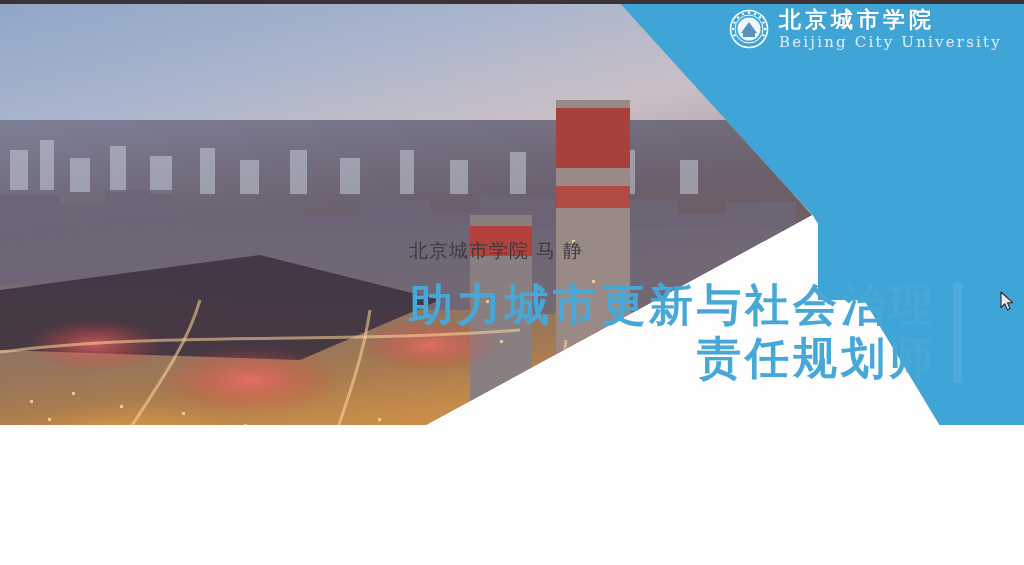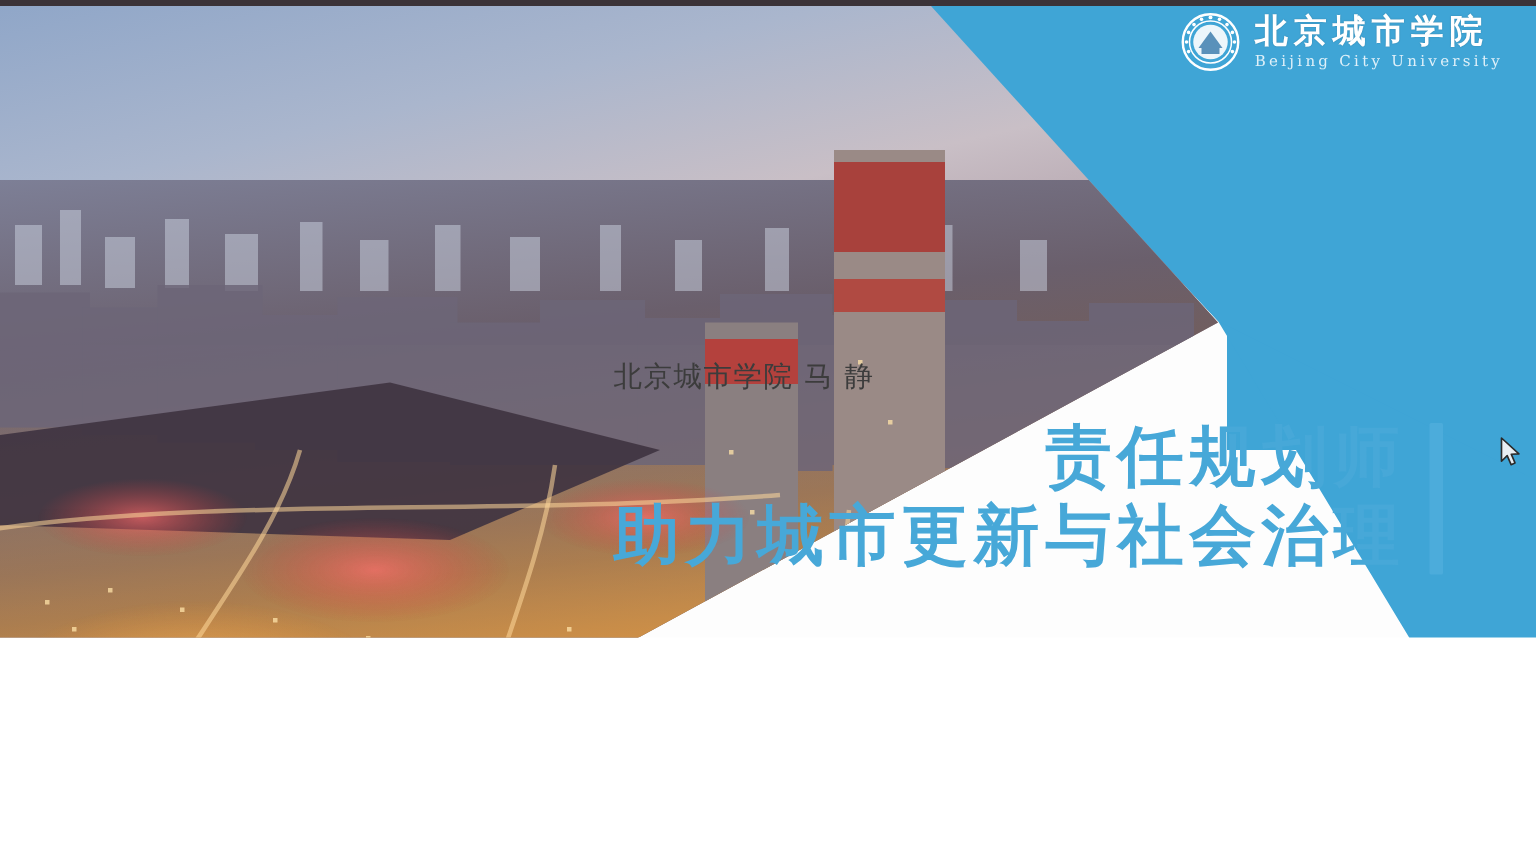--- a/index.html
+++ b/index.html
@@ -27,21 +27,21 @@
 
   
   .logo{position:absolute;right:22px;top:8px;z-index:30;
         display:flex;align-items:center;gap:10px;}
   .seal{width:40px;height:40px;flex:0 0 40px;}
   .logo-text{display:flex;flex-direction:column;align-items:flex-start;line-height:1;}
   .logo-cn{font-family:"DejaVu Serif","Liberation Serif",serif;
            font-size:22px;font-weight:700;color:#ffffff;letter-spacing:4px;
            white-space:nowrap;text-shadow:0 0 1px rgba(0,0,0,.25);}
   .logo-en{font-family:"DejaVu Serif","Liberation Serif",serif;
-           font-size:10px;color:#eef7fc;letter-spacing:2.2px;margin-top:5px;
+           font-size:15px;color:#eef7fc;letter-spacing:2.2px;margin-top:5px;
            white-space:nowrap;opacity:.92;}
 
   
   .text-block{position:absolute;right:62px;bottom:40px;z-index:25;
               text-align:left;}
   .presenter{font-size:19px;color:#3c3c3c;letter-spacing:1px;
              margin:0 6px 14px 0;white-space:nowrap;
              font-family:"DejaVu Sans","Liberation Sans",sans-serif;}
   .title-rows{display:flex;align-items:stretch;gap:16px;justify-content:flex-end;}
   .titles{display:flex;flex-direction:column;align-items:flex-end;justify-content:center;}
@@ -222,22 +222,22 @@
     <div class="logo-text">
       <div class="logo-cn">北京城市学院</div>
       <div class="logo-en">Beijing City University</div>
     </div>
   </div>
 
   <div class="text-block">
     <div class="presenter">北京城市学院 马 静</div>
     <div class="title-rows">
       <div class="titles">
+        <div class="t-line">助力城市更新与社会治理</div>
         <div class="t-line">责任规划师</div>
-        <div class="t-line">助力城市更新与社会治理</div>
       </div>
       <div class="accent-bar"></div>
     </div>
   </div>
 
   <div class="top-bar"></div>
 
   <svg class="cursor" width="16" height="22" viewBox="0 0 16 22">
     <path d="M1 1 L1 16.5 L4.8 12.8 L7.4 18.8 L10 17.6 L7.5 11.8 L12.6 11.6 Z" fill="#e8eef3" stroke="#2b2b2b" stroke-width="1.1" stroke-linejoin="round"></path>
   </svg>

